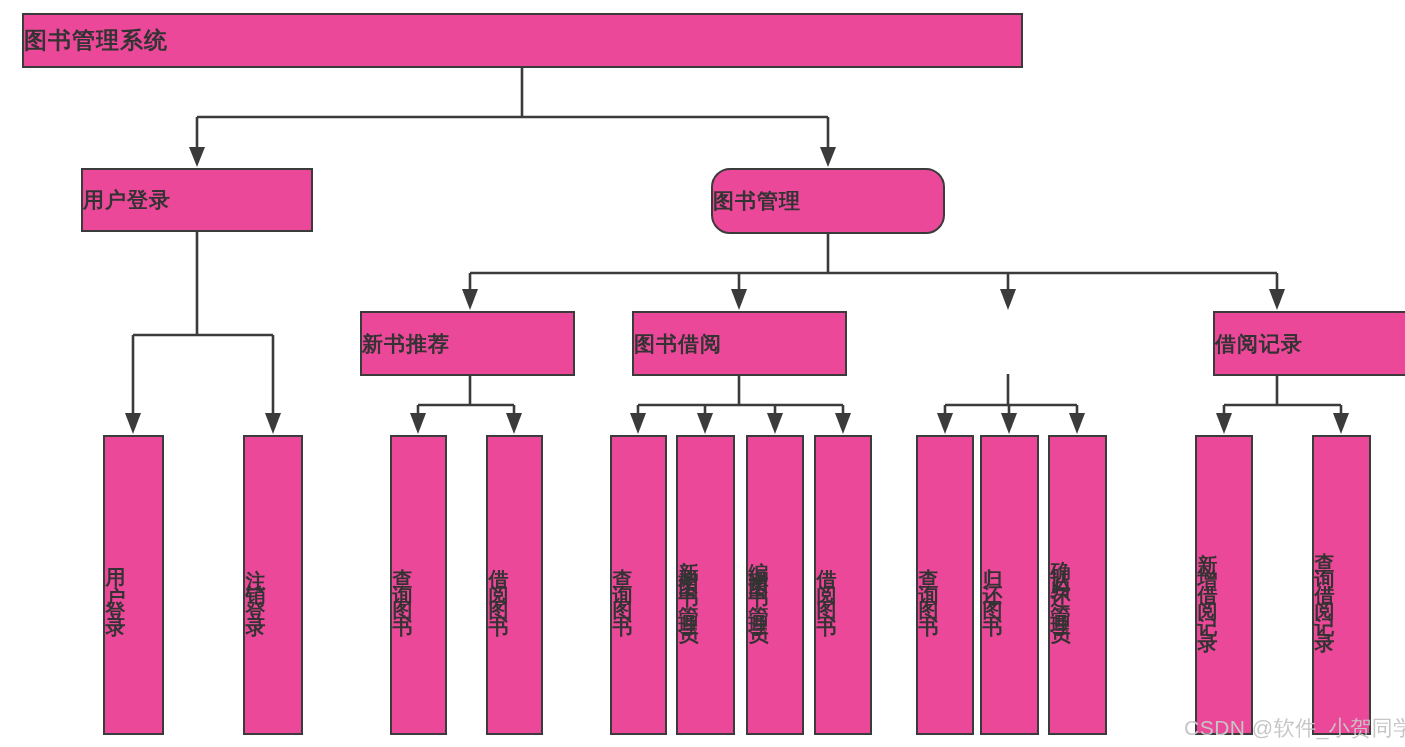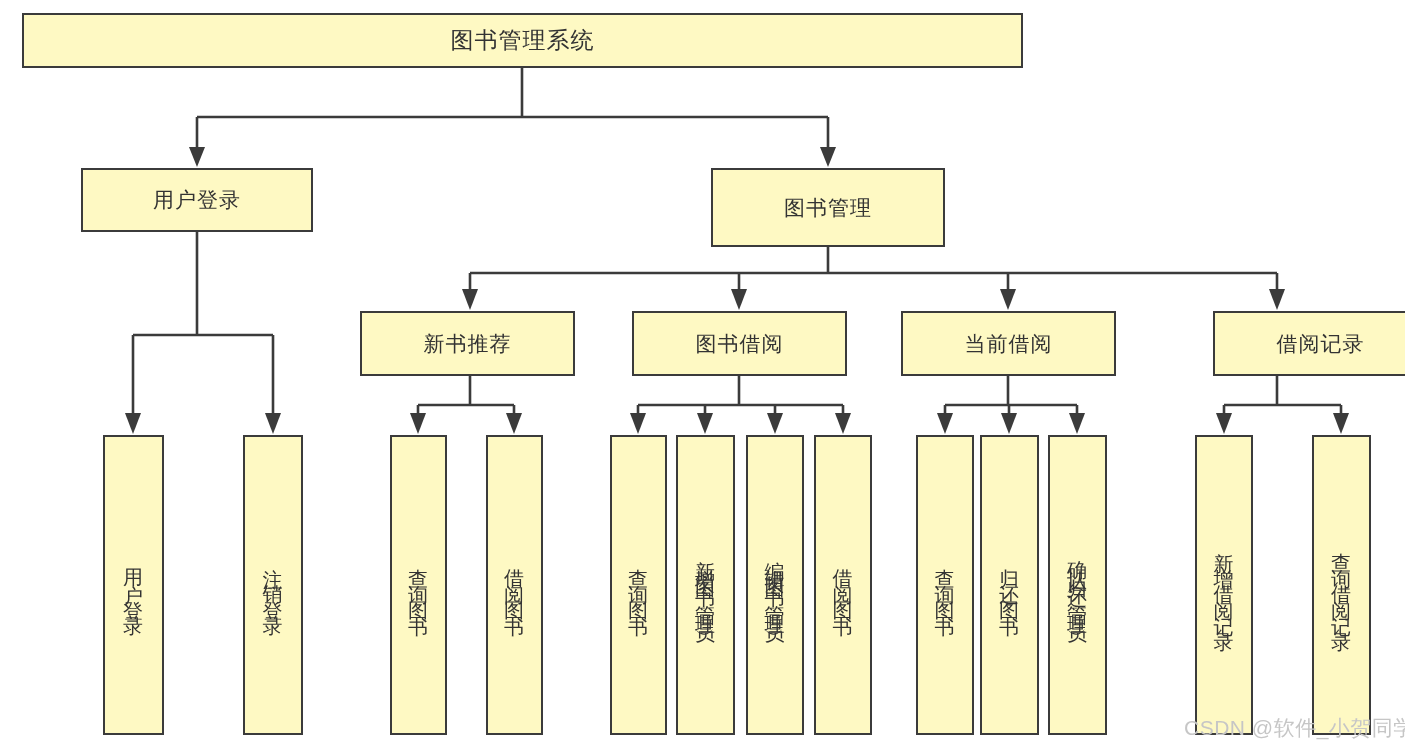--- a/index.html
+++ b/index.html
@@ -3,22 +3,22 @@
 <meta charset="utf-8">
 <style>
   html,body{margin:0;padding:0;background:#ffffff;}
   .stage{
     position:relative;width:1405px;height:747px;background:#ffffff;
     font-family:"Liberation Sans","DejaVu Sans",sans-serif;color:#333333;
     overflow:hidden;
   }
   .connectors{position:absolute;left:0;top:0;width:1405px;height:747px;}
   .node{
-    position:absolute;box-sizing:border-box;background:#fef9c3;
-    border:2.6px solid #3b3b3b;display:flex;align-items:center;justify-content:center;
+    position:absolute;box-sizing:border-box;background:#ec4899;
+    border:2.6px solid #3b3b3b;display:flex;align-items:center;justify-content:flex-start;font-weight:bold;
   }
   .hbox{font-size:21px;letter-spacing:1px;white-space:nowrap;}
   .rootbox{font-size:23px;}
   .vbox span{
     writing-mode:vertical-rl;text-orientation:mixed;
     font-size:20px;letter-spacing:16px;line-height:1.1;white-space:nowrap;
   }
   .vbox.tight span{letter-spacing:9px;}
   .watermark{
     position:absolute;left:1184px;top:714px;z-index:5;
@@ -85,32 +85,29 @@
     <polygon points="1333,413 1349,413 1341,434" fill="#3b3b3b" stroke="none"></polygon>
   </svg>
 
   <div class="node hbox rootbox" style="left:22px;top:13px;width:1001px;height:55px;">
     <span>图书管理系统</span>
   </div>
 
   <div class="node hbox" style="left:81px;top:168px;width:232px;height:64px;">
     <span>用户登录</span>
   </div>
-  <div class="node hbox" style="left:711px;top:168px;width:234px;height:79px;">
+  <div class="node hbox" style="left:711px;top:168px;width:234px;height:66px;border-radius:19px;">
     <span>图书管理</span>
   </div>
 
   <div class="node hbox" style="left:360px;top:311px;width:215px;height:65px;">
     <span>新书推荐</span>
   </div>
   <div class="node hbox" style="left:632px;top:311px;width:215px;height:65px;">
     <span>图书借阅</span>
-  </div>
-  <div class="node hbox" style="left:901px;top:311px;width:215px;height:65px;">
-    <span>当前借阅</span>
   </div>
   <div class="node hbox" style="left:1170px;top:311px;width:215px;height:65px;margin-left:43px;">
     <span>借阅记录</span>
   </div>
 
   <div class="node vbox" style="left:103px;top:435px;width:61px;height:300px;">
     <span>用户登录</span>
   </div>
   <div class="node vbox" style="left:243px;top:435px;width:60px;height:300px;">
     <span>注销登录</span>

